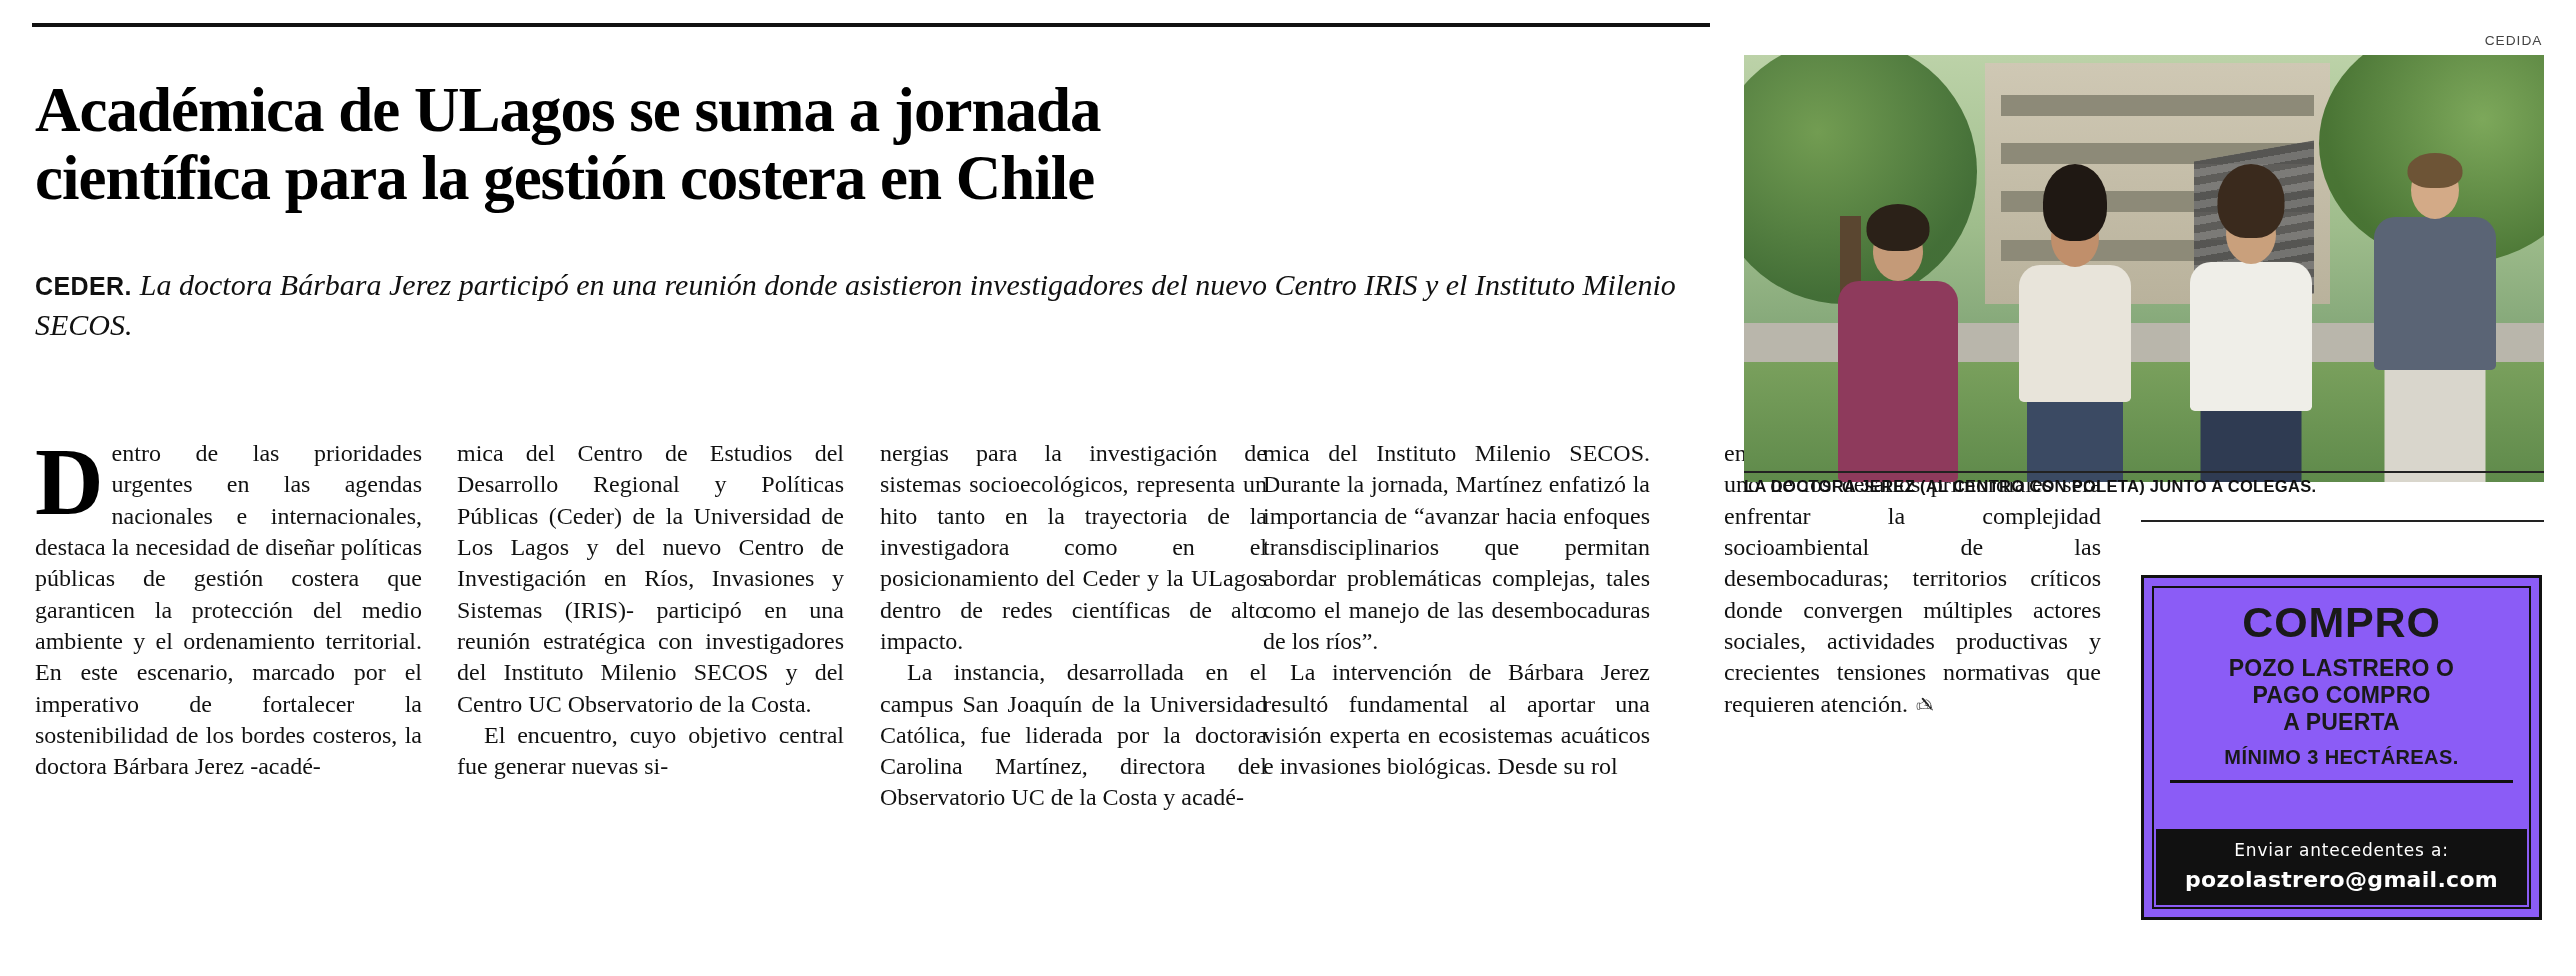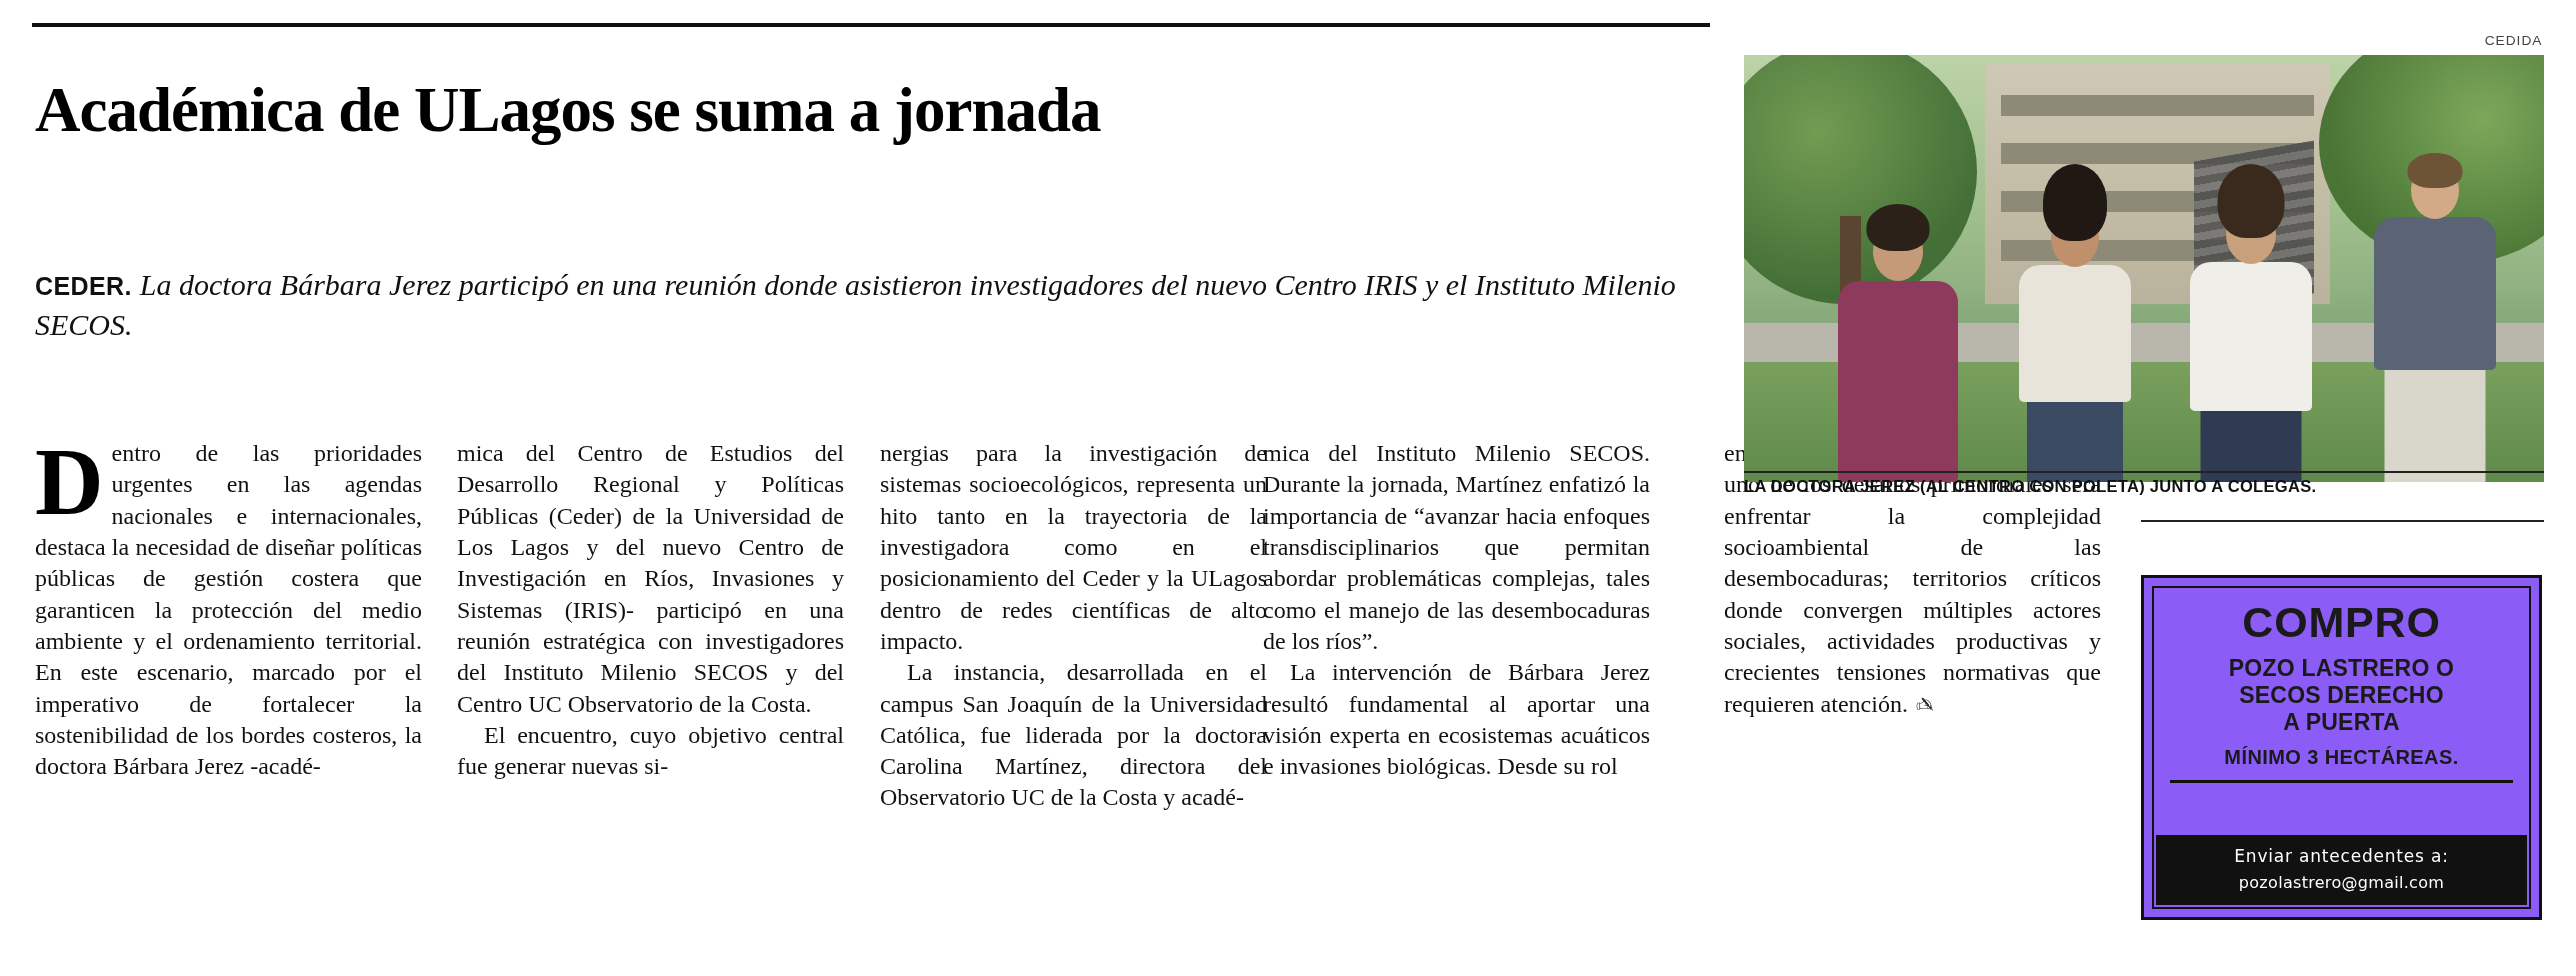--- a/index.html
+++ b/index.html
@@ -258,31 +258,32 @@
     letter-spacing: 0.4px;
   }
   .ad-hr { height:2.4px; background:#111; margin:11.2px 4.8px 0 4.8px; }
   .ad-foot {
     position:absolute; left:2.4px; right:2.4px; bottom:2.4px;
     background:#111; color:#fff;
     padding:11.2px 4.8px 13px 4.8px;
     font-family: "DejaVu Sans", sans-serif;
   }
   .ad-foot .l1 { font-size:17px; letter-spacing:0.8px; margin-bottom:6.4px; }
-  .ad-foot .l2 { font-size:16px; font-weight:400; letter-spacing:0.3px; }
+  .ad-foot .l2 { font-size:22px; font-weight:700; letter-spacing:0.3px; }
 </style>
 </head>
 <body>
 
 <div class="page">
 
   <div class="top-rule"></div>
 
   <h1 class="headline">
     <span>Académica de ULagos se suma a jornada</span>
+    <span class="l2">científica para la gestión costera en Chile</span>
   </h1>
 
   <div class="standfirst">
     <span class="kicker">CEDER.</span><span>La doctora Bárbara Jerez participó en una reunión donde asistieron investigadores del nuevo Centro IRIS y el Instituto Milenio SECOS.</span>
   </div>
 
   <div class="body-cols">
 
     <div class="col c1">
       <p><span class="dropcap">D</span><span>entro de las prioridades urgentes en las agendas nacionales e internacionales, destaca la necesidad de diseñar políticas públicas de gestión costera que garanticen la protección del medio ambiente y el ordenamiento territorial. En este escenario, marcado por el imperativo de fortalecer la sostenibilidad de los bordes costeros, la doctora Bárbara Jerez -acadé-</span></p>
@@ -351,21 +352,21 @@
 
   <div class="cap-rule"></div>
   <div class="photo-caption">LA DOCTORA JEREZ (AL CENTRO CON POLETA) JUNTO A COLEGAS.</div>
   <div class="cap-rule2"></div>
 
   <div class="ad">
     <div class="ad-inner">
       <div class="ad-title">COMPRO</div>
       <div class="ad-sub">
         <div>POZO LASTRERO O</div>
-        <div>SECOS DERECHO</div>
+        <div>PAGO COMPRO</div>
         <div>A PUERTA</div>
       </div>
       <div class="ad-min">MÍNIMO 3 HECTÁREAS.</div>
       <div class="ad-hr"></div>
       <div class="ad-foot">
         <div class="l1">Enviar antecedentes a:</div>
         <div class="l2">pozolastrero@gmail.com</div>
       </div>
     </div>
   </div>

